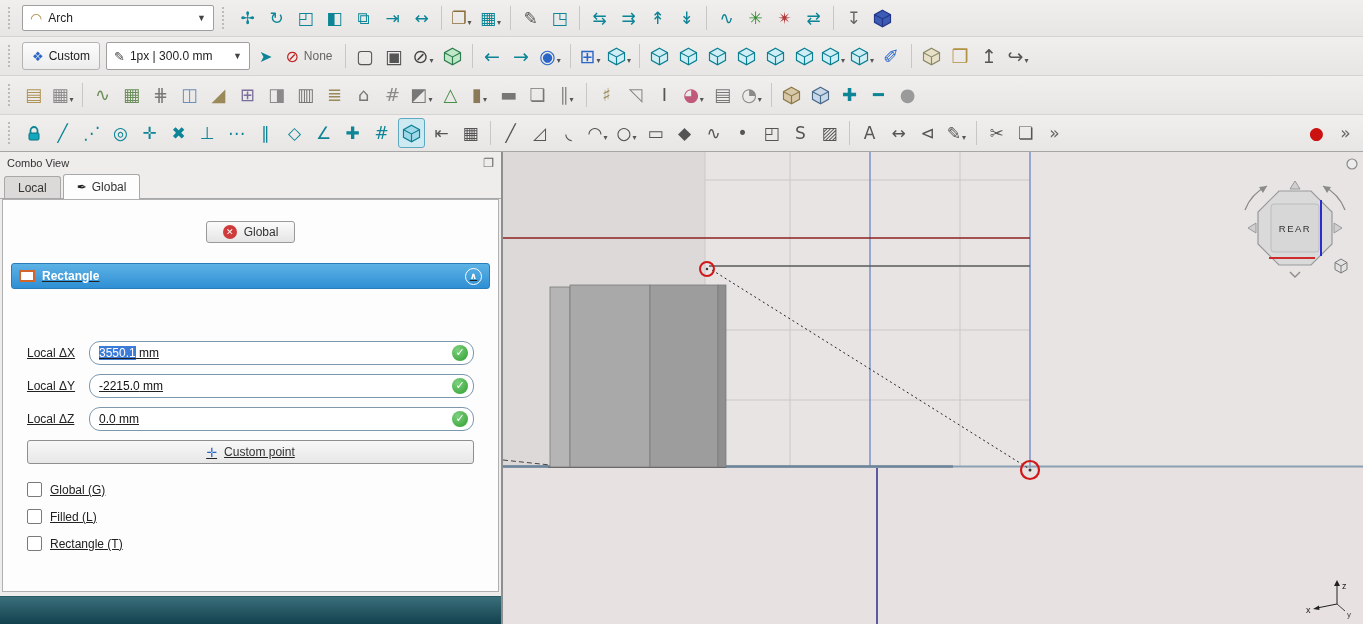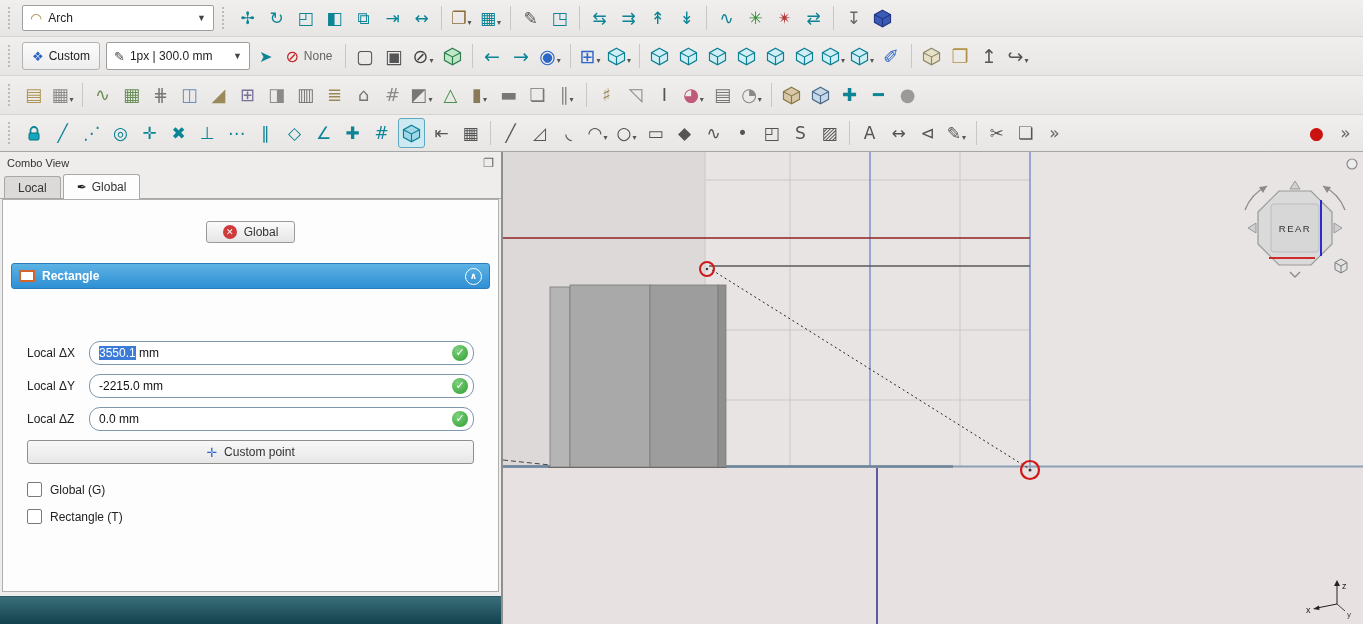--- a/index.html
+++ b/index.html
@@ -49,21 +49,21 @@
        background:#dbdad8;border:1px solid #a8a8a8;border-bottom:none;border-radius:3px 3px 0 0;margin-right:2px;}
   .tab.active{background:#fdfdfd;height:24px;margin-bottom:-1px;z-index:2;}
   .tab-glyph{font-size:12px;color:#222;}
   .cv-content{position:absolute;top:47px;left:2px;right:2px;bottom:32px;background:#fdfdfd;
               border:1px solid #b0b0b0;overflow:hidden;}
   .close-row{display:flex;justify-content:center;margin-top:21px;}
   .close-btn{display:flex;align-items:center;gap:7px;padding:3px 16px;border:1px solid #9a9a9a;border-radius:3px;
              background:linear-gradient(#fbfbfb,#e5e5e5);font-size:12px;color:#333;}
   .close-x{width:14px;height:14px;border-radius:50%;background:#cf3a3a;color:#fff;font-size:9px;font-weight:bold;
            display:flex;align-items:center;justify-content:center;}
-  .task-section{margin:20px 8px 0 8px;}
+  .task-section{margin:20px 8px 0 8px;text-decoration:underline;}
   .task-header{height:24px;display:flex;align-items:center;gap:7px;padding:0 7px;
                background:linear-gradient(#5cb2e4,#2f8fd4);border:1px solid #2a7cba;border-radius:3px;
                color:#fff;font-weight:bold;font-size:12px;}
   .rect-icon{width:12px;height:8px;border:2px solid #d4652a;background:#fff;}
   .collapse{margin-left:auto;width:15px;height:15px;border:1.5px solid #fff;border-radius:50%;
             display:flex;align-items:center;justify-content:center;font-size:9px;color:#fff;}
   .task-body{padding:12px 16px 4px 16px;margin-top:40px;}
   .field-row{display:flex;align-items:center;margin-bottom:9px;}
   .field-label{width:62px;font-size:12px;color:#222;}
   .field-input{flex:1;height:24px;border:1.4px solid #7d98ac;border-radius:11px;background:#fff;
@@ -607,20 +607,24 @@
           <span class="enter-glyph">✛</span>
           <span>Custom point</span>
         </div>
         <div class="checks">
             <div class="check-row">
               <span class="checkbox"></span>
               <span class="check-label">Global (G)</span>
             </div>
             <div class="check-row">
               <span class="checkbox"></span>
+              <span class="check-label">Filled (L)</span>
+            </div>
+            <div class="check-row">
+              <span class="checkbox"></span>
               <span class="check-label">Rectangle (T)</span>
             </div>
           </div>
       </div>
     </div>
   </div>
   <div class="cv-footer"></div>
 </div>
 
 <div id="viewport">

